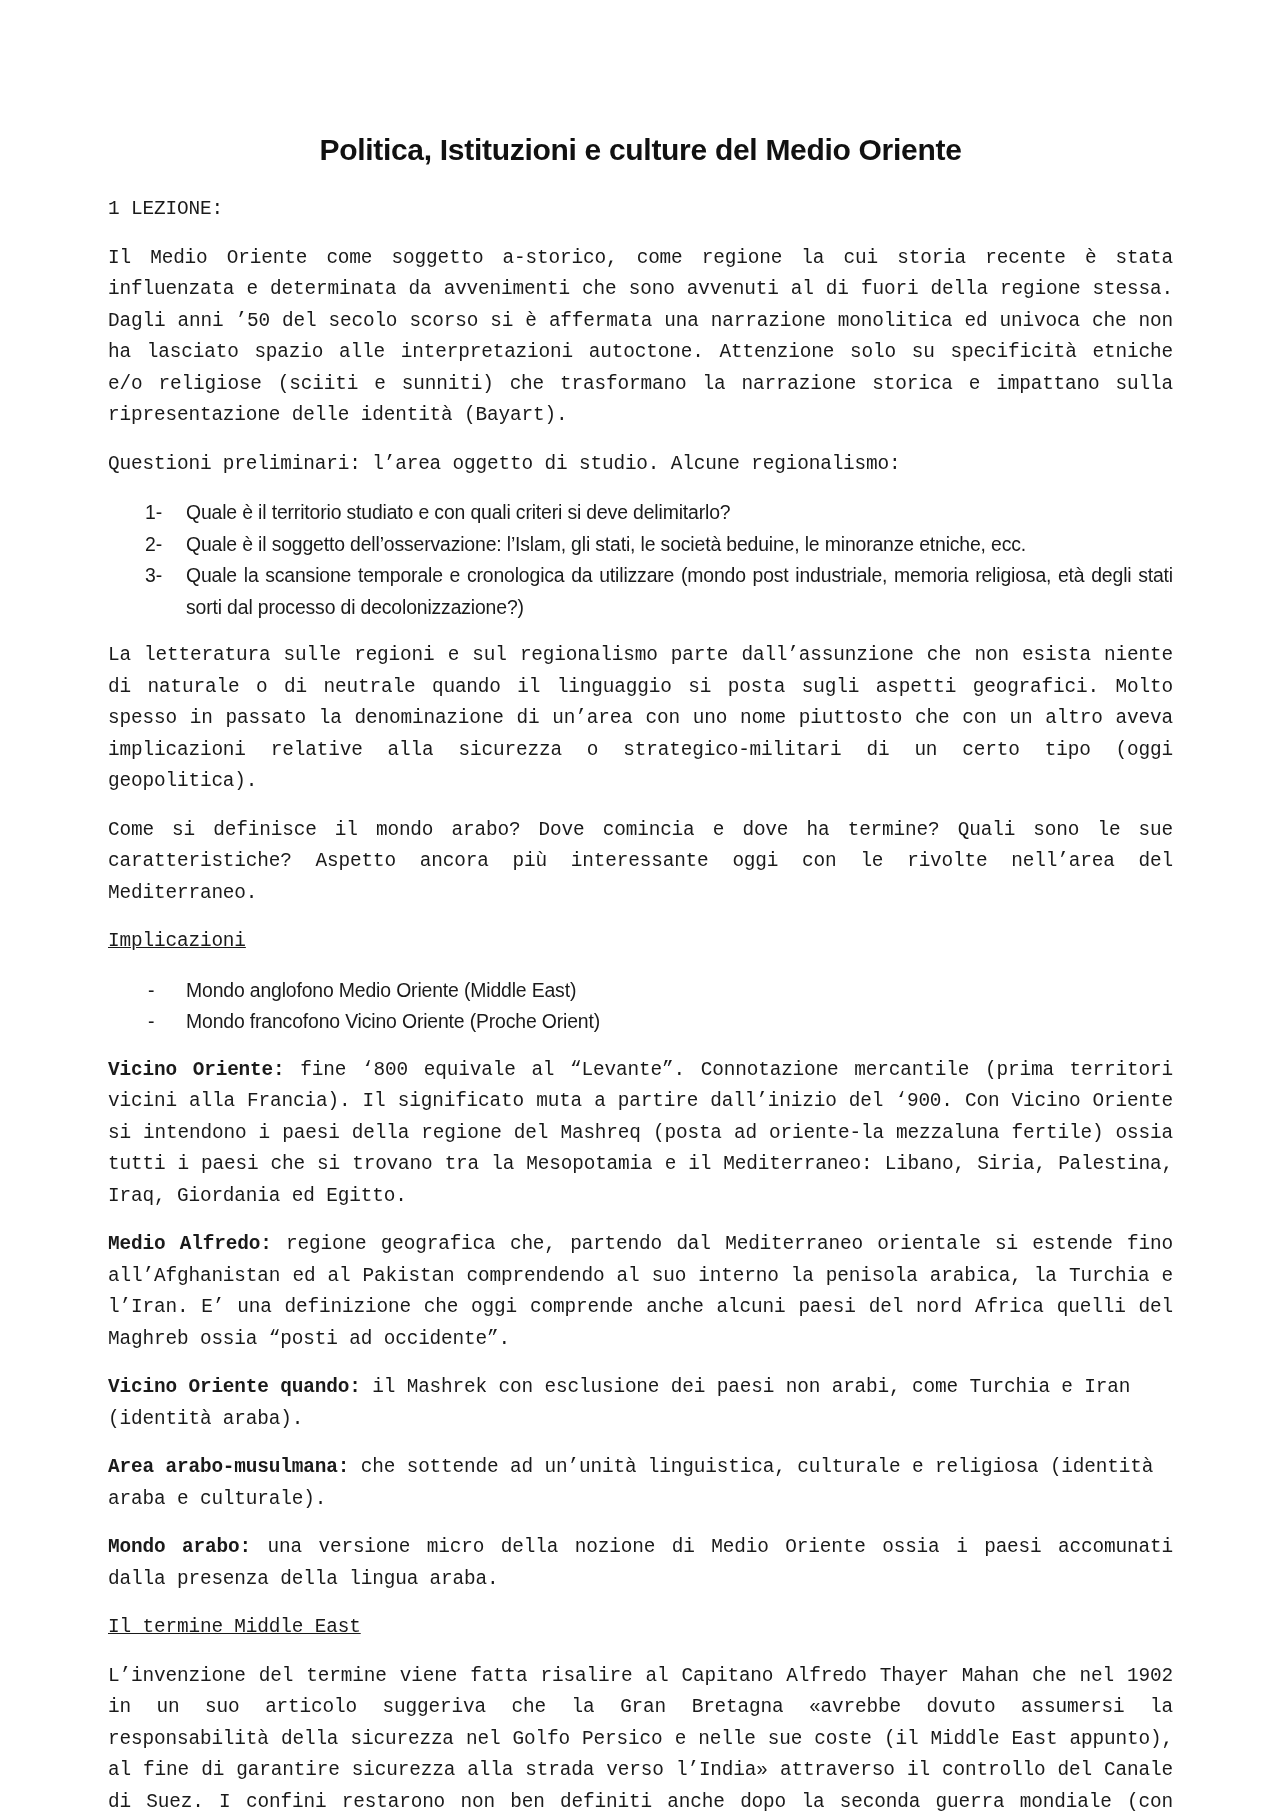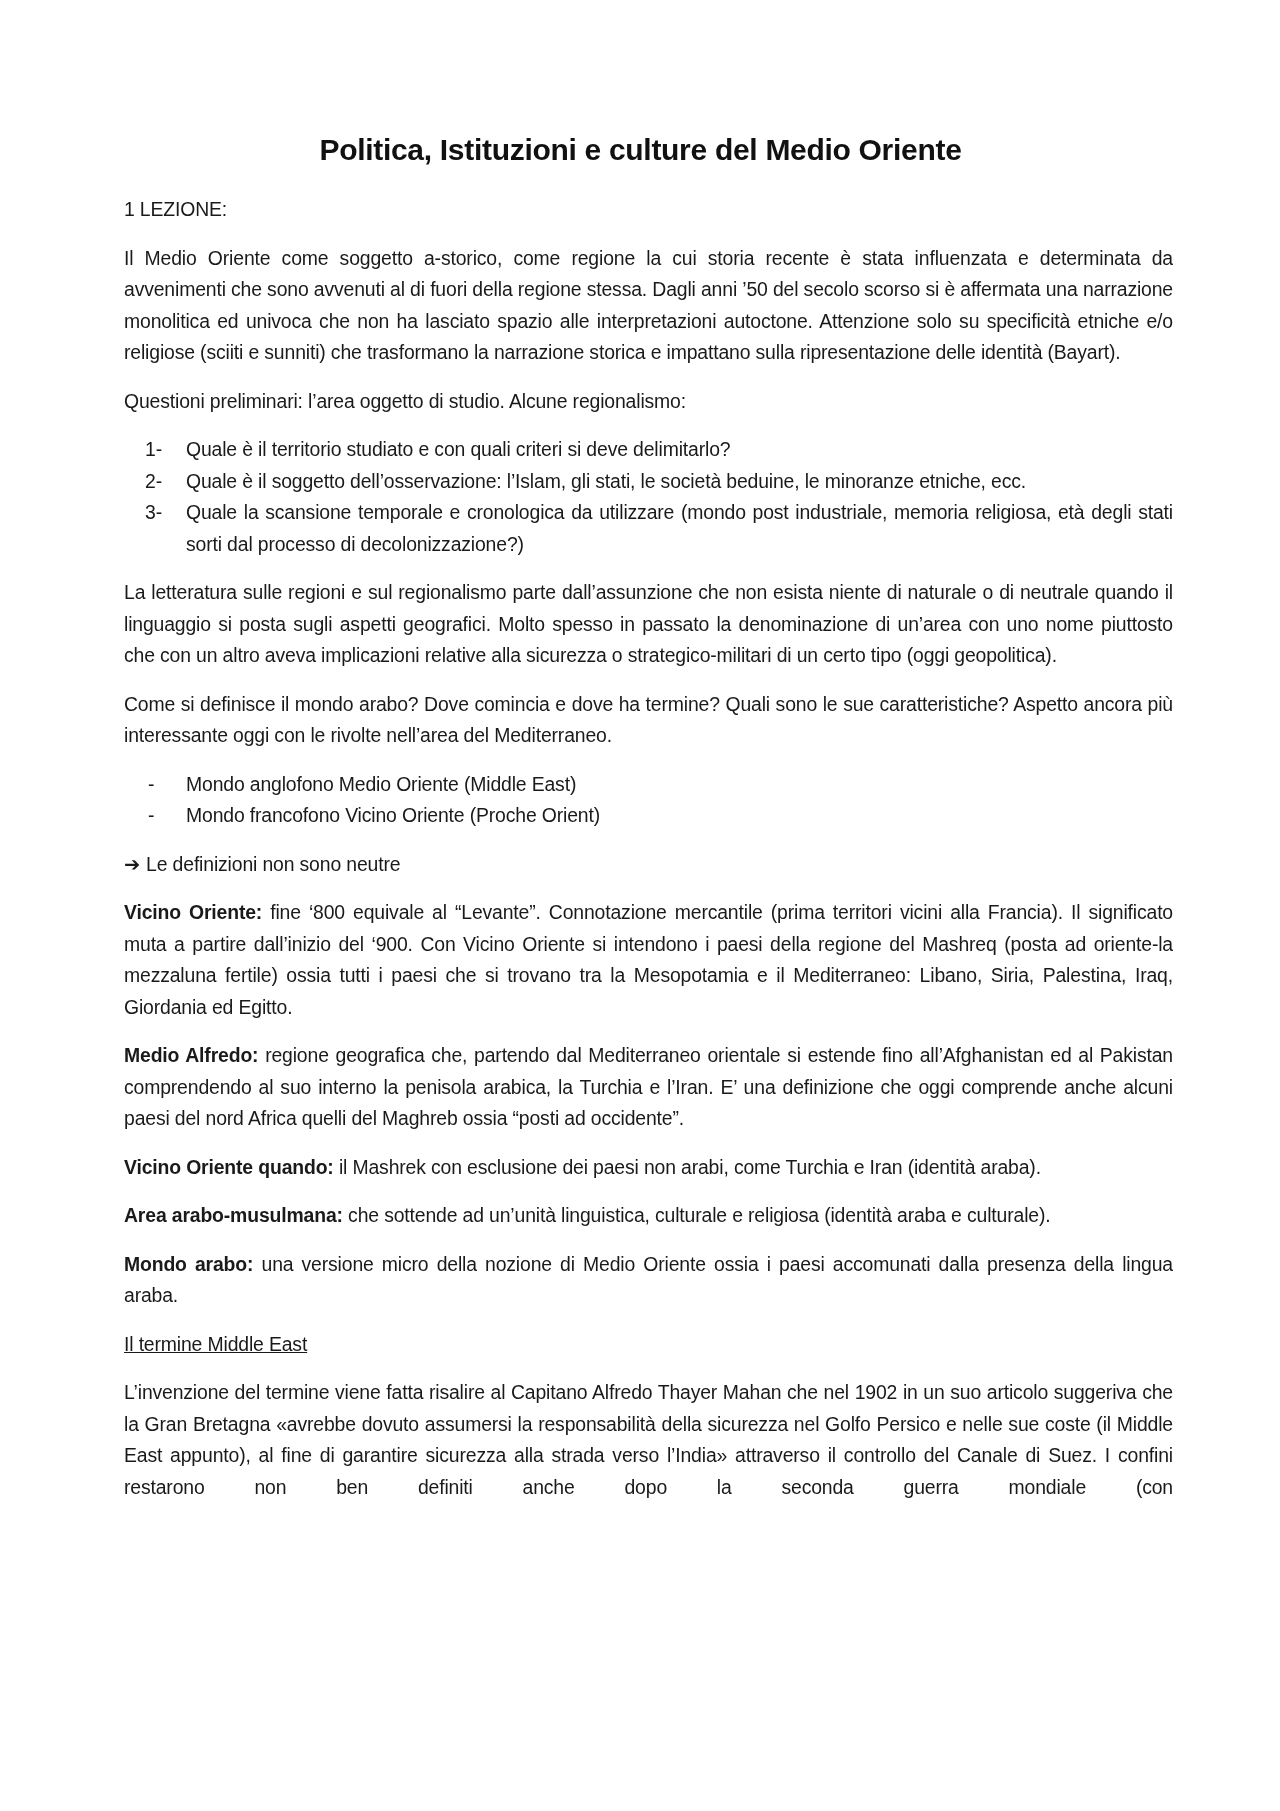--- a/index.html
+++ b/index.html
@@ -36,22 +36,23 @@
     .flow {
       position: absolute;
       left: 0;
       top: 194px;
       width: 1065px;
       font-size: 19.4px;
       line-height: 31.5px;
       letter-spacing: -0.15px;
     }
     .flow p {
-      margin: 0 0 17px 16px;
+      margin: 0 0 17px 0;
       text-align: justify;
+      font-family: Liberation Mono, monospace;
     }
     .flow p.left { text-align: left; }
     .underline { text-decoration: underline; }
     .bold { font-weight: bold; }
     ol.qlist, ul.dlist {
       list-style: none;
       margin: 0 0 17px 0;
       padding: 0;
     }
     ol.qlist li, ul.dlist li {
@@ -96,35 +97,33 @@
         <span class="marker">3-</span>
         <span>Quale la scansione temporale e cronologica da utilizzare (mondo post industriale, memoria religiosa, età degli stati sorti dal processo di decolonizzazione?)</span>
       </li>
     </ol>
 
 
     <p>La letteratura sulle regioni e sul regionalismo parte dall’assunzione che non esista niente di naturale o di neutrale quando il linguaggio si posta sugli aspetti geografici. Molto spesso in passato la denominazione di un’area con uno nome piuttosto che con un altro aveva implicazioni relative alla sicurezza o strategico-militari di un certo tipo (oggi geopolitica).</p>
 
     <p>Come si definisce il mondo arabo? Dove comincia e dove ha termine? Quali sono le sue caratteristiche? Aspetto ancora più interessante oggi con le rivolte nell’area del Mediterraneo.</p>
 
+    <p class="left"><span class="underline">Implicazioni</span></p>
 
     <ul class="dlist">
       <li>
         <span class="marker">-</span>
         <span>Mondo anglofono Medio Oriente (Middle East)</span>
       </li>
       <li>
         <span class="marker">-</span>
         <span>Mondo francofono Vicino Oriente (Proche Orient)</span>
       </li>
     </ul>
 
-    <p class="arrow-line left">
-      <span class="arrow-icon">➔</span><span>Le definizioni non sono neutre</span>
-    </p>
 
     <p><span class="bold">Vicino Oriente:</span><span> fine ‘800 equivale al “Levante”. Connotazione mercantile (prima territori vicini alla Francia). Il significato muta a partire dall’inizio del ‘900. Con Vicino Oriente si intendono i paesi della regione del Mashreq (posta ad oriente-la mezzaluna fertile) ossia tutti i paesi che si trovano tra la Mesopotamia e il Mediterraneo: Libano, Siria, Palestina, Iraq, Giordania ed Egitto.</span></p>
 
     <p><span class="bold">Medio Alfredo:</span><span> regione geografica che, partendo dal Mediterraneo orientale si estende fino all’Afghanistan ed al Pakistan comprendendo al suo interno la penisola arabica, la Turchia e l’Iran. E’ una definizione che oggi comprende anche alcuni paesi del nord Africa quelli del Maghreb ossia “posti ad occidente”.</span></p>
 
     <p class="left"><span class="bold">Vicino Oriente quando:</span><span> il Mashrek con esclusione dei paesi non arabi, come Turchia e Iran (identità araba).</span></p>
 
     <p class="left"><span class="bold">Area arabo-musulmana:</span><span> che sottende ad un’unità linguistica, culturale e religiosa (identità araba e culturale).</span></p>
 
     <p><span class="bold">Mondo arabo:</span><span> una versione micro della nozione di Medio Oriente ossia i paesi accomunati dalla presenza della lingua araba.</span></p>

